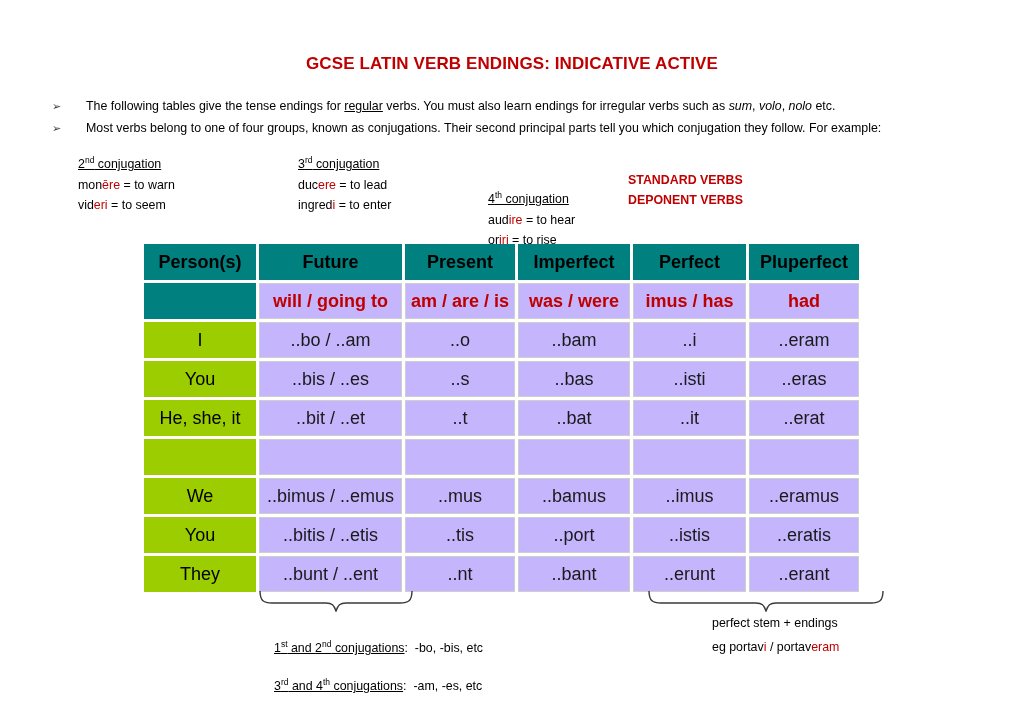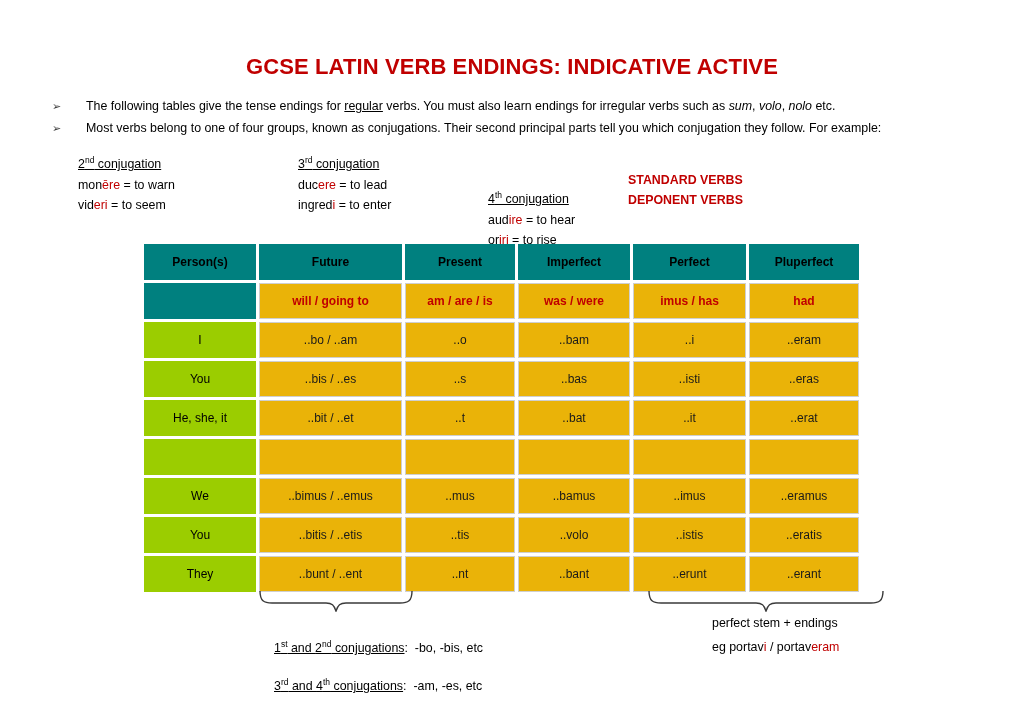--- a/index.html
+++ b/index.html
@@ -14,21 +14,21 @@
     overflow: hidden;
   }
 
   
   .title {
     position: absolute;
     top: 54px;
     left: 0;
     width: 1024px;
     text-align: center;
-    font-size: 22px;
+    font-size: 17px;
     font-weight: bold;
     color: #C00000;
     letter-spacing: 0.1px;
   }
 
   
   .bullets {
     position: absolute;
     top: 96px;
     left: 52px;
@@ -92,21 +92,21 @@
     top: 241px;
     border-collapse: separate;
     border-spacing: 3px 3px;
     table-layout: fixed;
   }
   .verb-table td {
     height: 36px;
     padding: 0 2px;
     text-align: center;
     vertical-align: middle;
-    font-size: 12px;
+    font-size: 18px;
     border: 1px solid #cfcfcf;
   }
   .col-person { width: 112px; }
   .col-future { width: 143px; }
   .col-present { width: 110px; }
   .col-imperfect { width: 112px; }
   .col-perfect { width: 113px; }
   .col-pluperfect { width: 110px; }
 
   td.th-teal {
@@ -114,21 +114,21 @@
     color: #000000;
     font-weight: bold;
     border-color: #00807F;
   }
   td.person-green {
     background: #9BCD00;
     color: #000000;
     border-color: #9BCD00;
   }
   td.cell-gray {
-    background: #eab308;
+    background: #c4b5fd;
     color: #1a1a1a;
     border-color: #cfcfcf;
   }
   td.cell-gray.meaning {
     color: #C00000;
     font-weight: bold;
   }
 
   
   .brace-svg { position: absolute; }
@@ -255,21 +255,21 @@
       <td class="cell-gray">..bimus / ..emus</td>
       <td class="cell-gray">..mus</td>
       <td class="cell-gray">..bamus</td>
       <td class="cell-gray">..imus</td>
       <td class="cell-gray">..eramus</td>
     </tr>
     <tr>
       <td class="person-green">You</td>
       <td class="cell-gray">..bitis / ..etis</td>
       <td class="cell-gray">..tis</td>
-      <td class="cell-gray">..volo</td>
+      <td class="cell-gray">..port</td>
       <td class="cell-gray">..istis</td>
       <td class="cell-gray">..eratis</td>
     </tr>
     <tr>
       <td class="person-green">They</td>
       <td class="cell-gray">..bunt / ..ent</td>
       <td class="cell-gray">..nt</td>
       <td class="cell-gray">..bant</td>
       <td class="cell-gray">..erunt</td>
       <td class="cell-gray">..erant</td>

